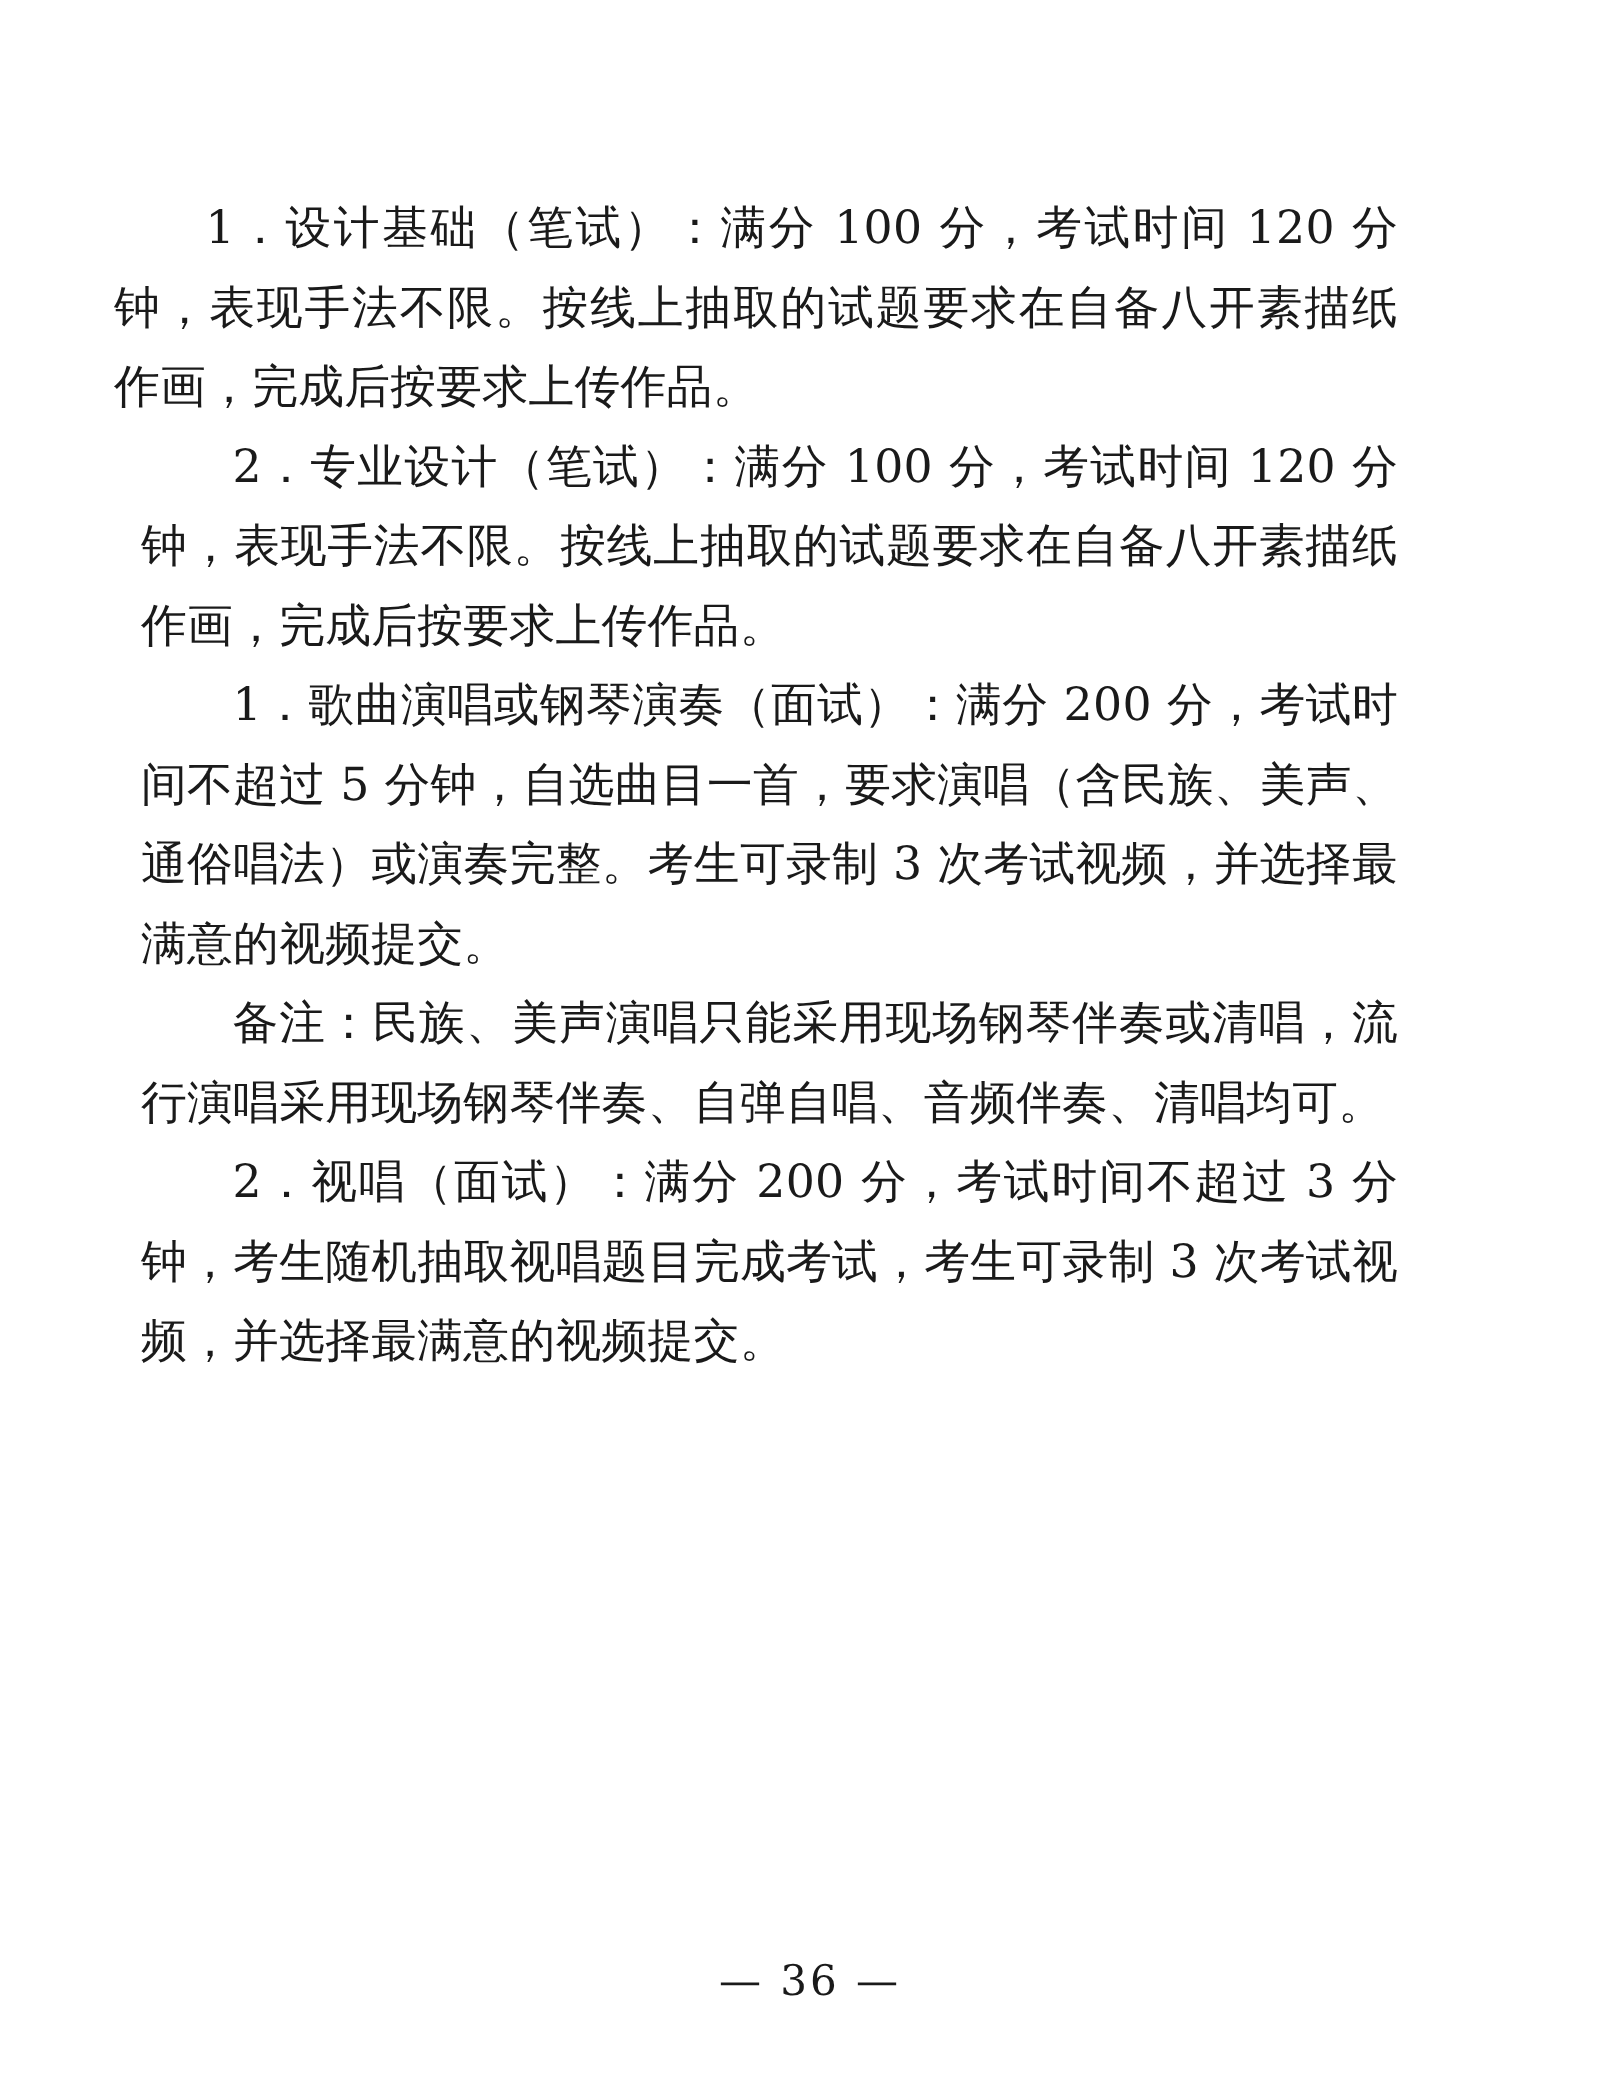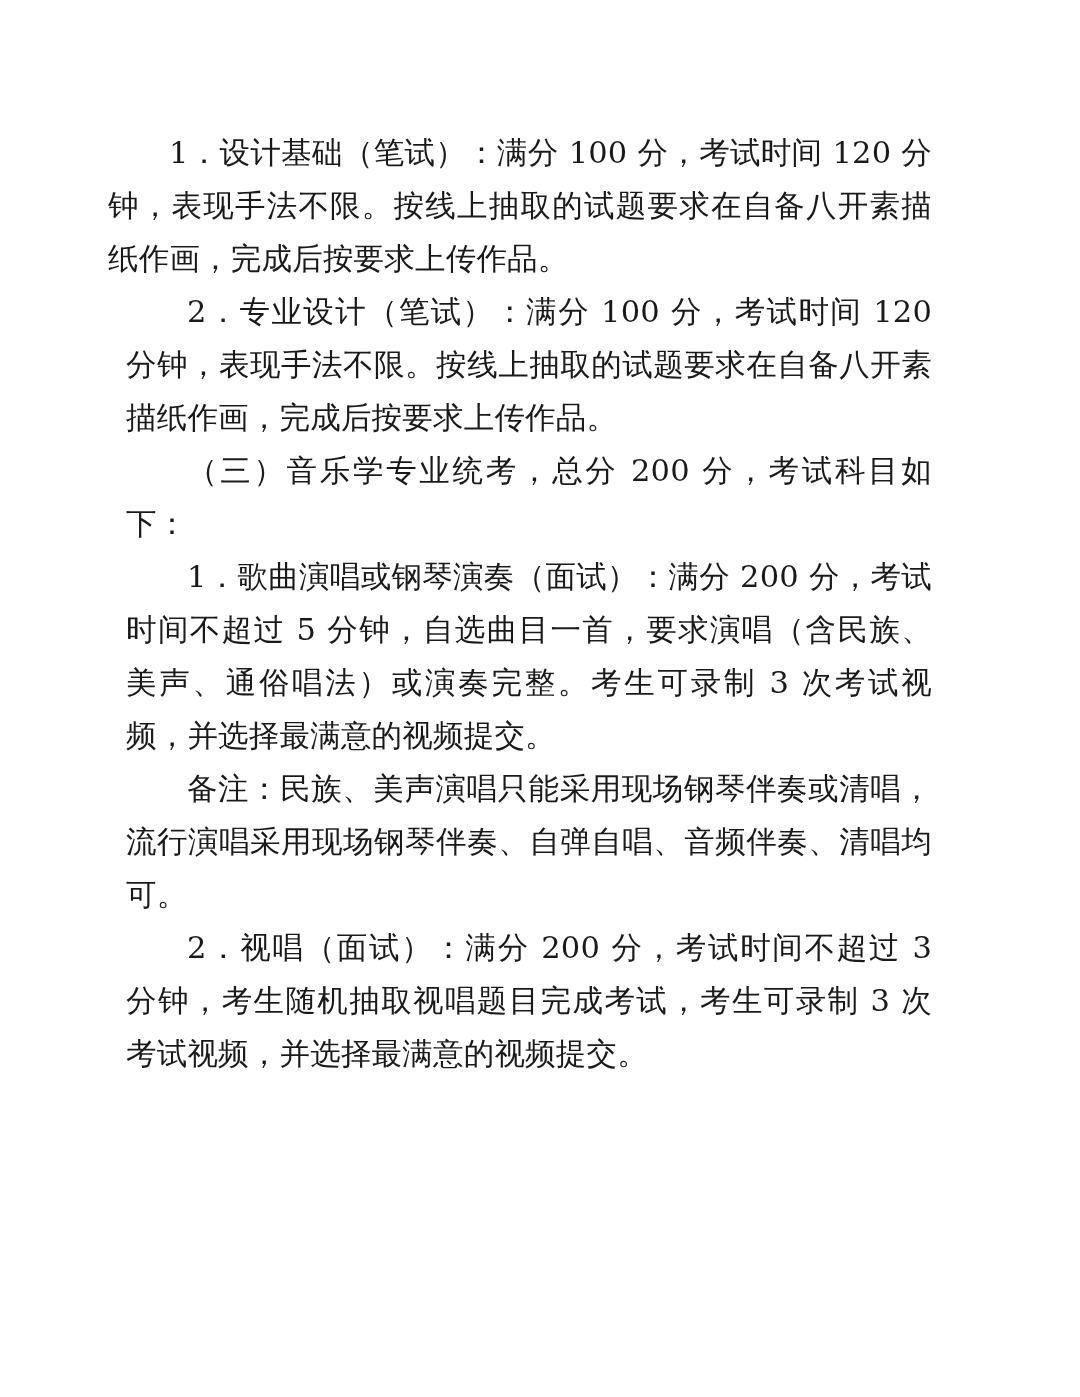--- a/index.html
+++ b/index.html
@@ -12,21 +12,21 @@
     height: 1397px;
     font-family: "DejaVu Serif", "Liberation Serif", serif;
     color: #1a1a1a;
     position: relative;
     overflow: hidden;
   }
   .page {
     width: 1080px;
     height: 1397px;
     box-sizing: border-box;
-    padding: 126px 148px 0 108px;
+    padding: 126px 148px 0 76px;
     position: relative;
   }
   .body-text {
     font-size: 30.5px;
     line-height: 53px;
     text-align: justify;
     text-justify: inter-ideograph;
     letter-spacing: 0.2px;
   }
   .para {
@@ -60,24 +60,24 @@
 </head>
 <body>
 
 <div class="page">
   <div class="body-text">
 
     <p class="para">1．设计基础（笔试）：满分 100 分，考试时间 120 分钟，表现手法不限。按线上抽取的试题要求在自备八开素描纸作画，完成后按要求上传作品。</p>
 
     <p class="para">2．专业设计（笔试）：满分 100 分，考试时间 120 分钟，表现手法不限。按线上抽取的试题要求在自备八开素描纸作画，完成后按要求上传作品。</p>
 
-    <p class="para">（三）音乐学专业统考，总分 200 分，考试科目如下：</p>
 
     <p class="para">1．歌曲演唱或钢琴演奏（面试）：满分 200 分，考试时间不超过 5 分钟，自选曲目一首，要求演唱（含民族、美声、通俗唱法）或演奏完整。考生可录制 3 次考试视频，并选择最满意的视频提交。</p>
 
     <p class="para">备注：民族、美声演唱只能采用现场钢琴伴奏或清唱，流行演唱采用现场钢琴伴奏、自弹自唱、音频伴奏、清唱均可。</p>
 
     <p class="para">2．视唱（面试）：满分 200 分，考试时间不超过 3 分钟，考生随机抽取视唱题目完成考试，考生可录制 3 次考试视频，并选择最满意的视频提交。</p>
 
 
   </div>
 
+  <div class="footer">— 36 —</div>
 </div>
 
 </body></html>

